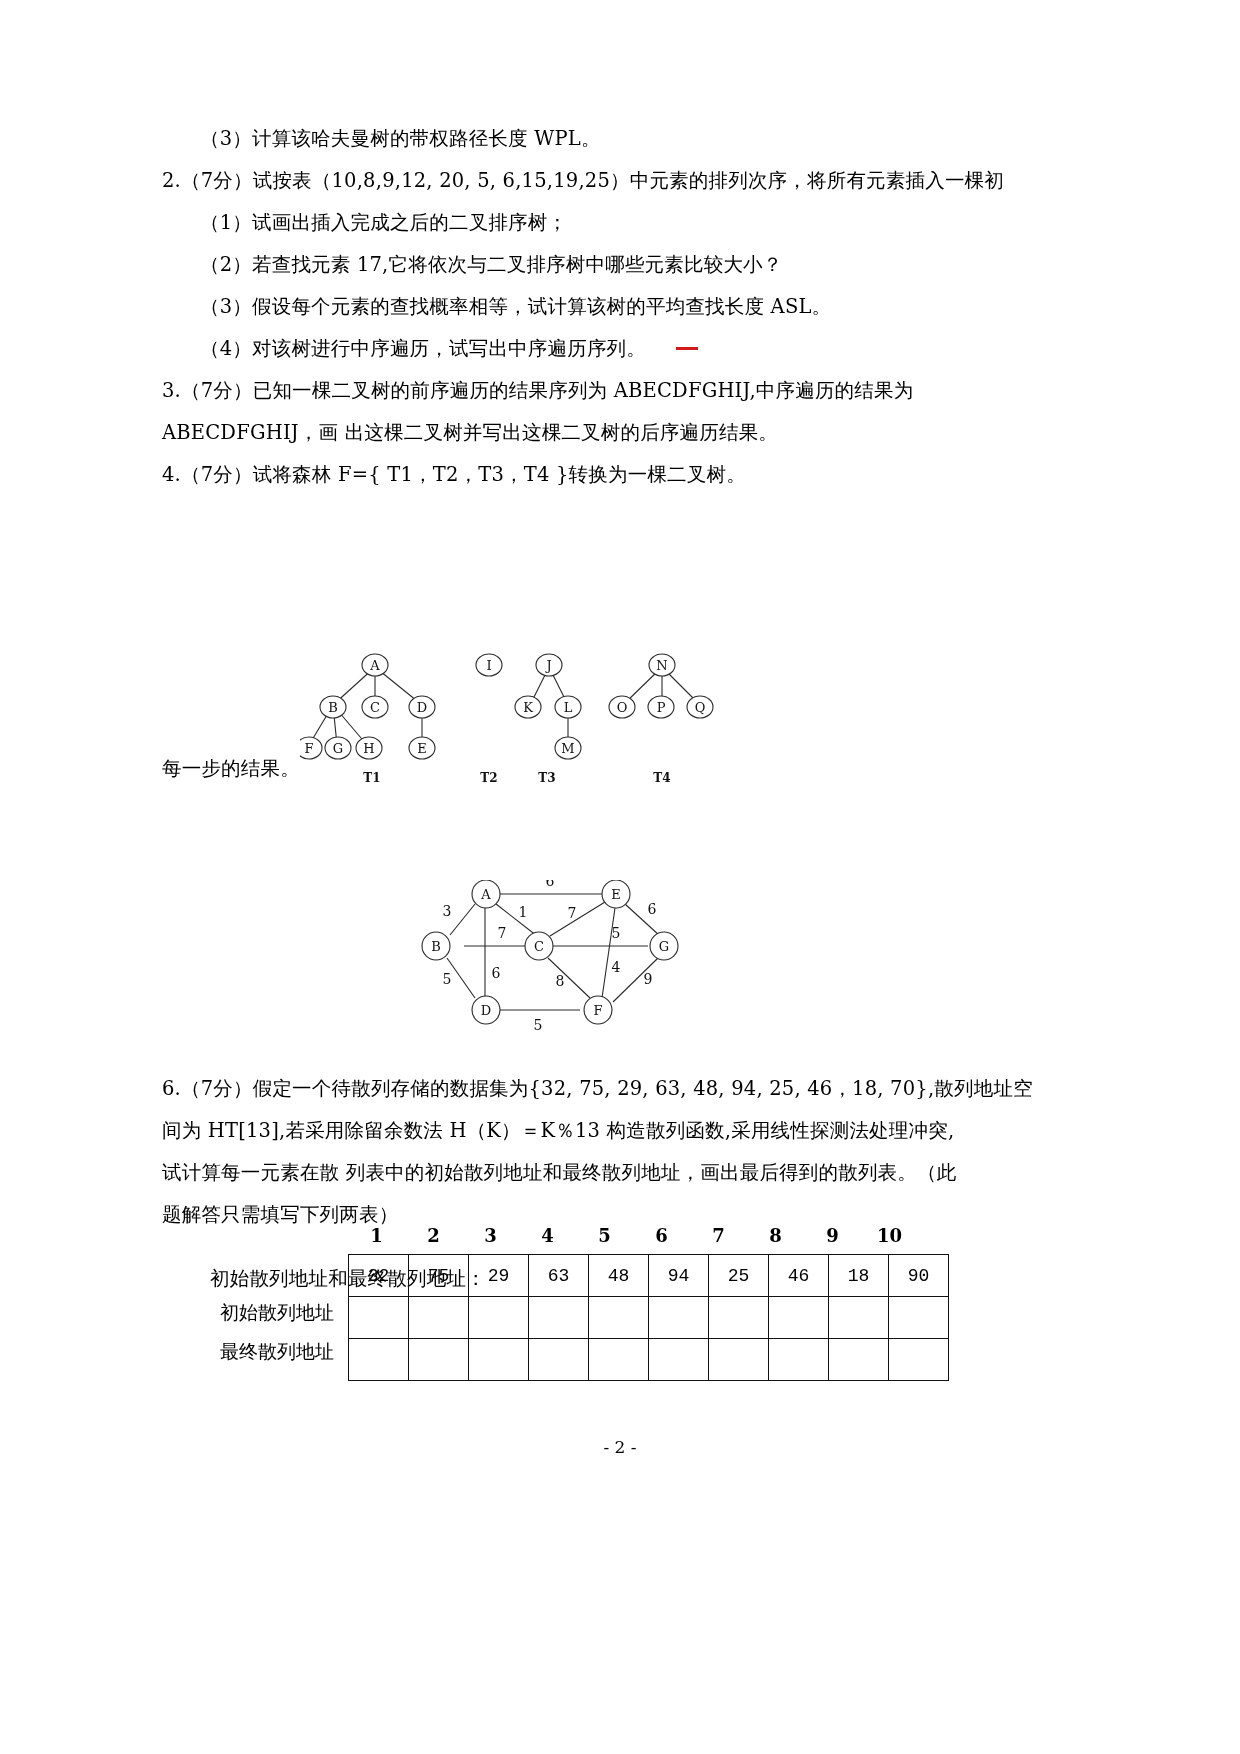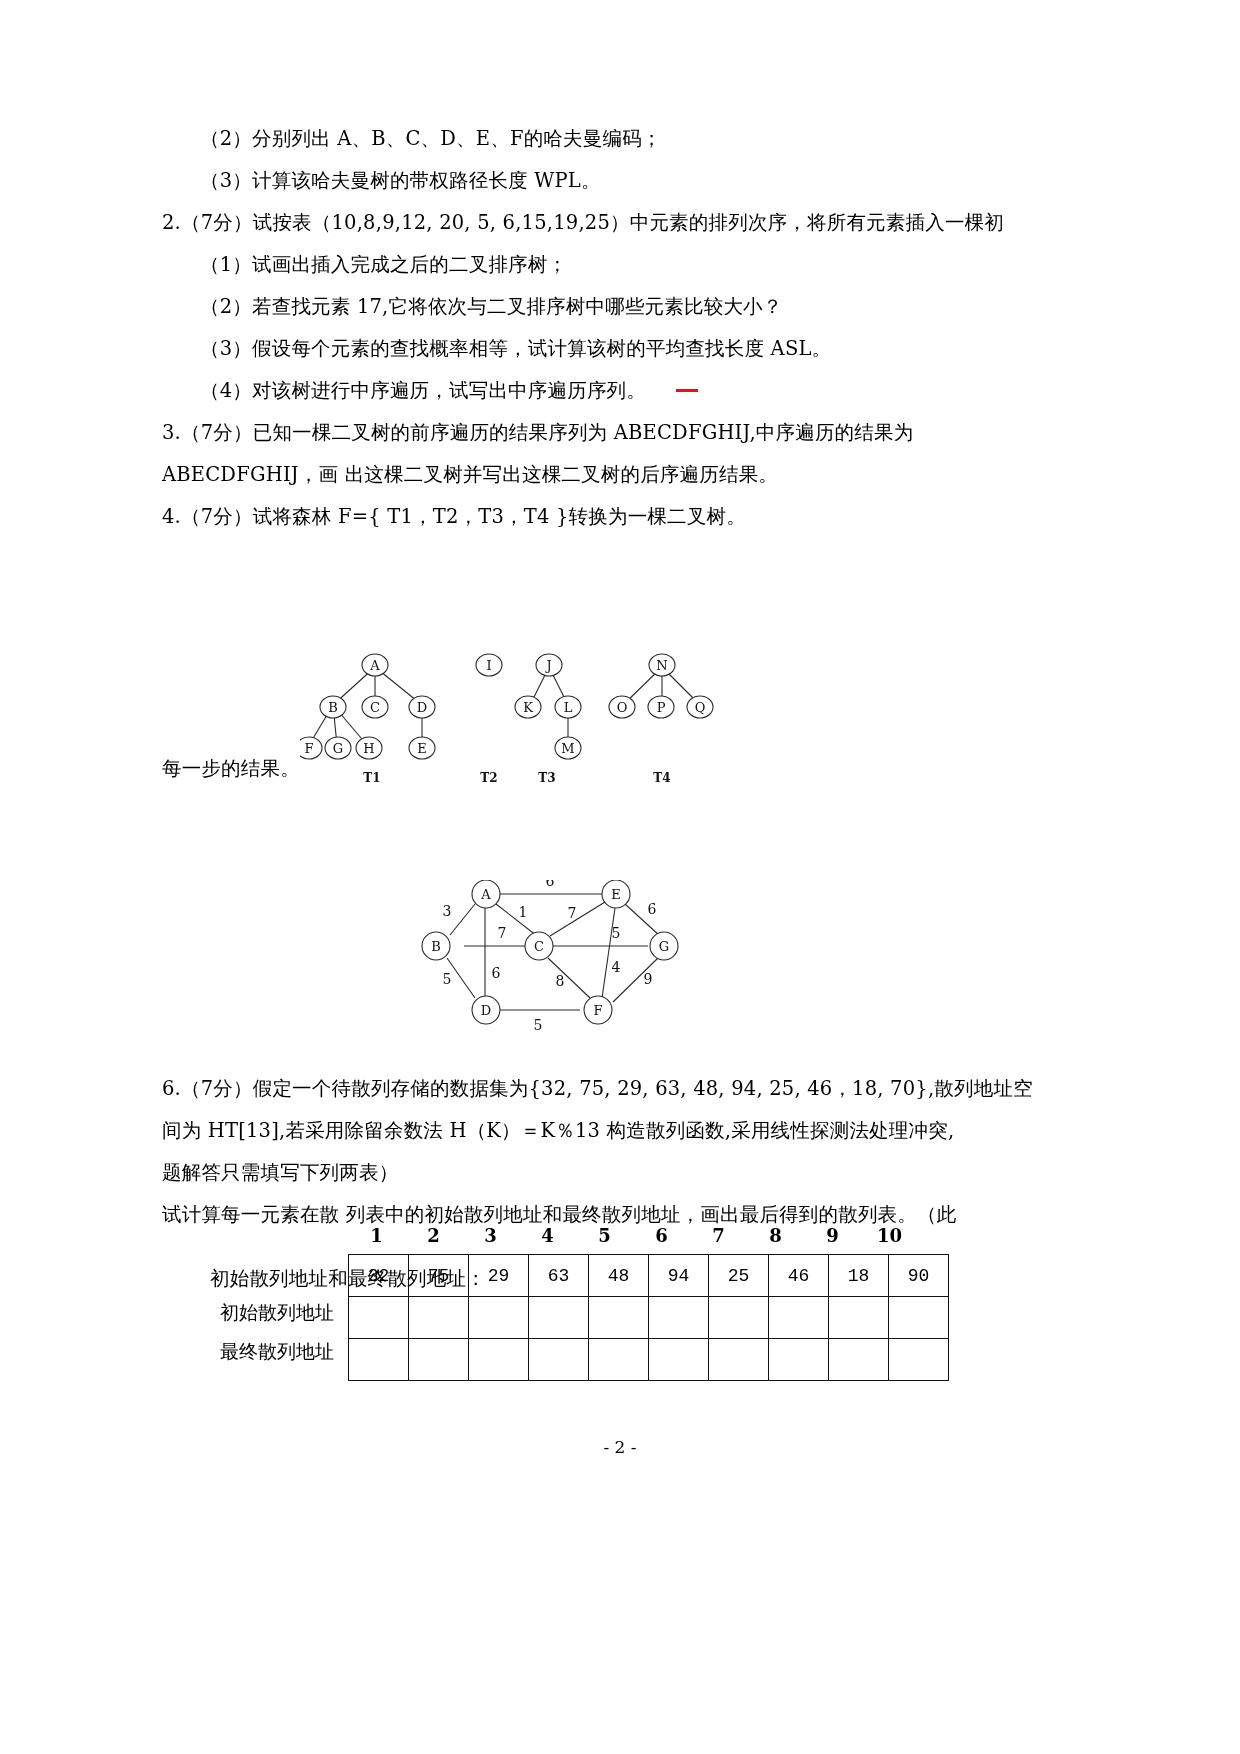--- a/index.html
+++ b/index.html
@@ -149,21 +149,20 @@
     text-align: center;
     font-size: 17px;
   }
 </style>
 </head>
 <body>
 
 <div class="page">
 
   <div class="content">
-    <p class="para indent1">（2）分别列出 A、B、C、D、E、F的哈夫曼编码；</p>
     <p class="para indent1">（3）计算该哈夫曼树的带权路径长度 WPL。</p>
     <p class="para noindent">2.（7分）试按表（10,8,9,12, 20, 5, 6,15,19,25）中元素的排列次序，将所有元素插入一棵初</p>
     <p class="para indent1">（1）试画出插入完成之后的二叉排序树；</p>
     <p class="para indent1">（2）若查找元素 17,它将依次与二叉排序树中哪些元素比较大小？</p>
     <p class="para indent1">（3）假设每个元素的查找概率相等，试计算该树的平均查找长度 ASL。</p>
     <p class="para indent1"><span>（4）对该树进行中序遍历，试写出中序遍历序列。</span><span class="redmark"></span></p>
     <p class="para noindent">3.（7分）已知一棵二叉树的前序遍历的结果序列为 ABECDFGHIJ,中序遍历的结果为</p>
     <p class="para noindent">ABECDFGHIJ，画 出这棵二叉树并写出这棵二叉树的后序遍历结果。</p>
     <p class="para noindent">4.（7分）试将森林 F={ T1，T2，T3，T4 }转换为一棵二叉树。</p>
   </div>
@@ -277,22 +276,22 @@
       <circle class="nodecircle" cx="178" cy="130" r="14"></circle>
       <text class="nodetext" x="178" y="130">F</text>
       <circle class="nodecircle" cx="244" cy="66" r="14"></circle>
       <text class="nodetext" x="244" y="66">G</text>
     </svg>
   </div>
 
   <div class="content" style="top:1068px">
     <p class="para noindent">6.（7分）假定一个待散列存储的数据集为{32, 75, 29, 63, 48, 94, 25, 46，18, 70},散列地址空</p>
     <p class="para noindent">间为 HT[13],若采用除留余数法 H（K）＝K％13 构造散列函数,采用线性探测法处理冲突,</p>
+    <p class="para noindent">试计算每一元素在散 列表中的初始散列地址和最终散列地址，画出最后得到的散列表。（此</p>
     <p class="para noindent">题解答只需填写下列两表）</p>
-    <p class="para noindent">试计算每一元素在散 列表中的初始散列地址和最终散列地址，画出最后得到的散列表。（此</p>
     <p class="para" style="text-indent:48px;margin-top:22px">初始散列地址和最终散列地址：</p>
   </div>
 
   <div class="hash-area">
     <div class="colhead">
       <span>1</span>
       <span>2</span>
       <span>3</span>
       <span>4</span>
       <span>5</span>

